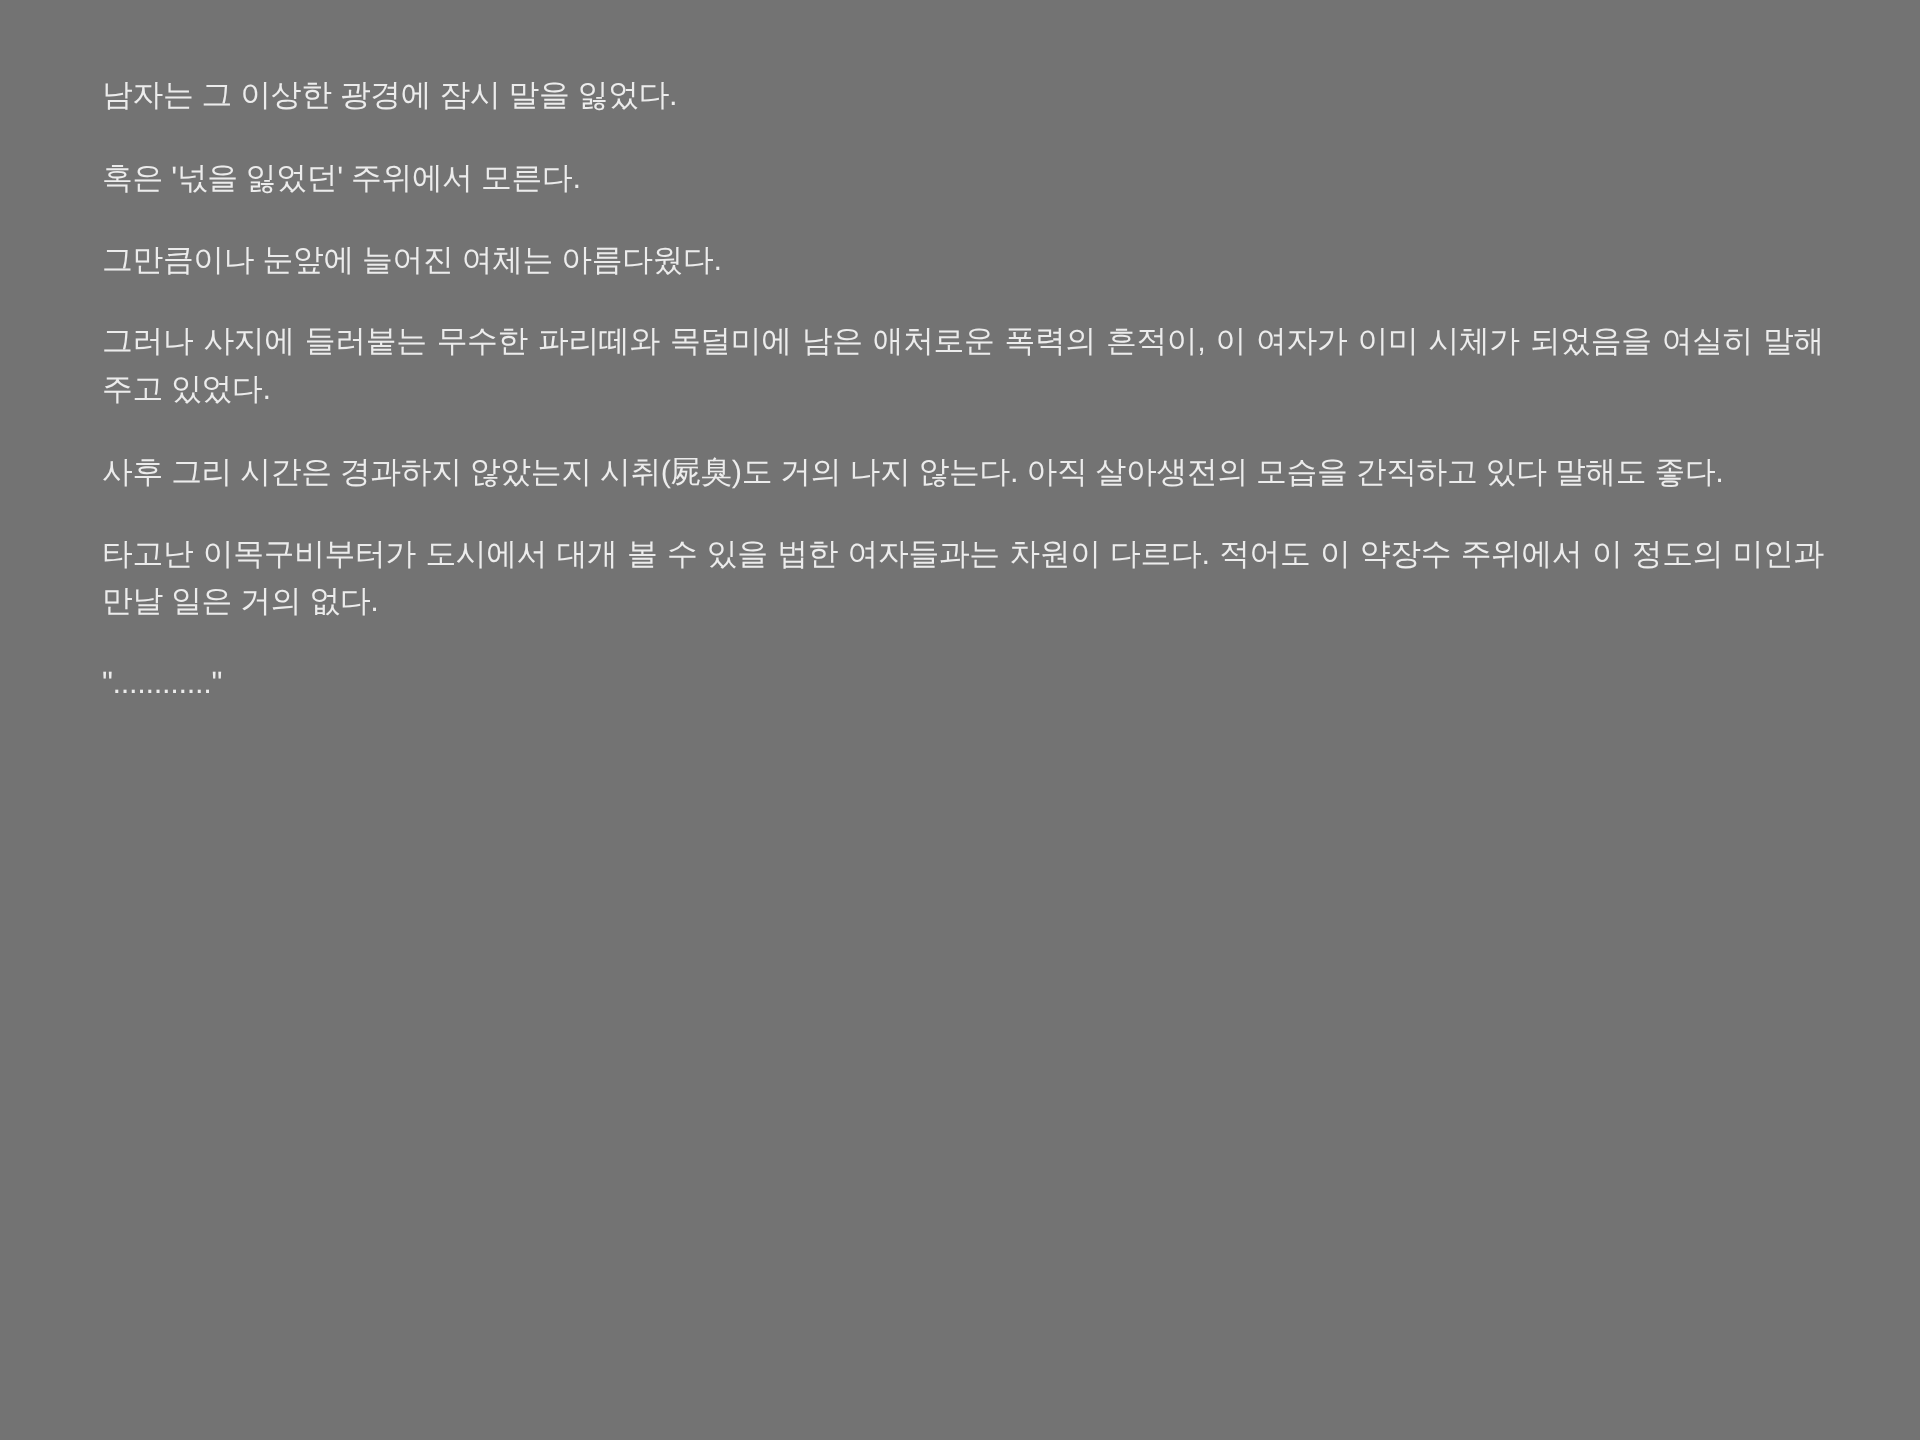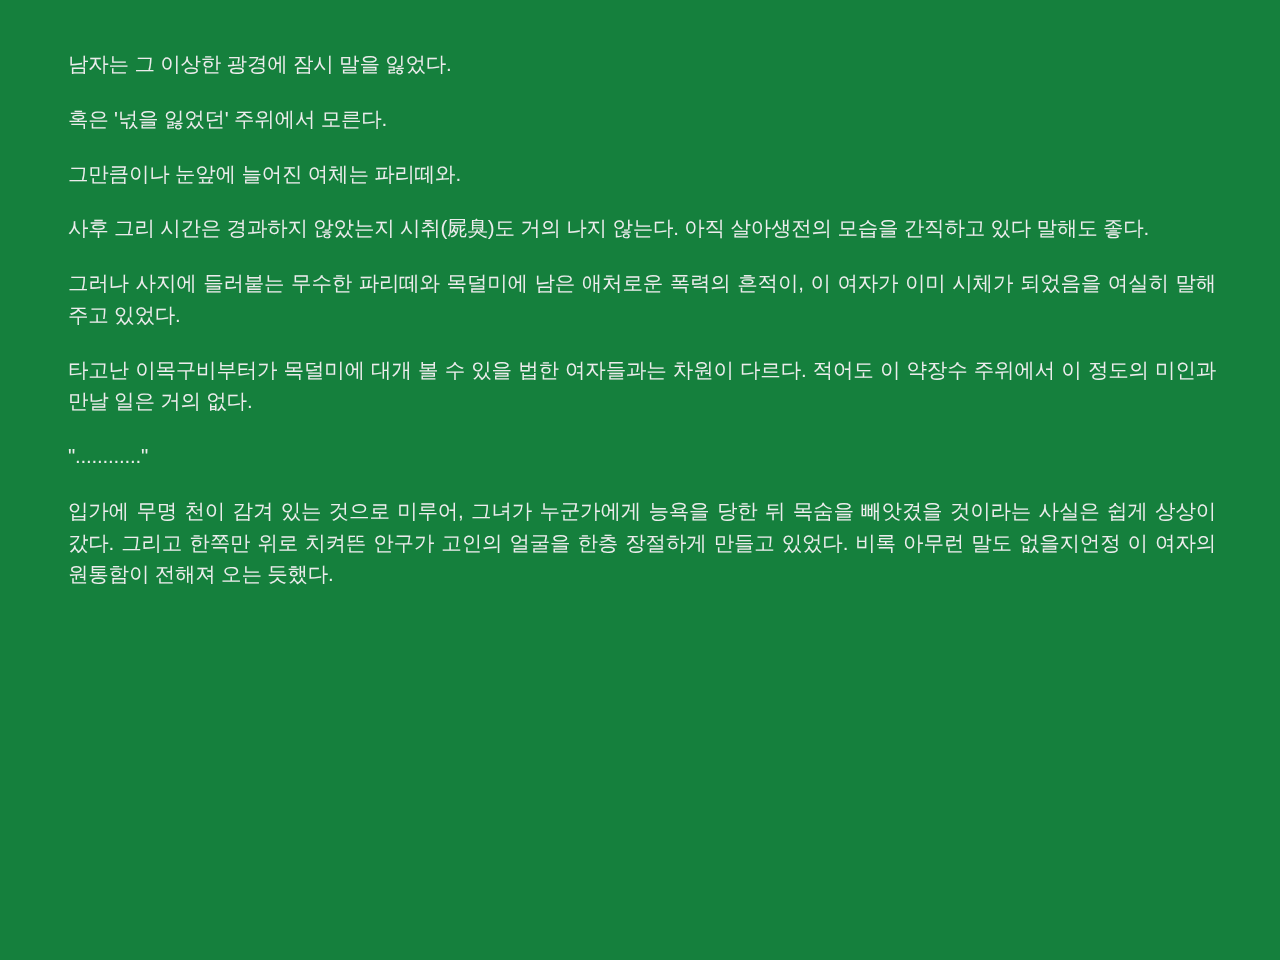--- a/index.html
+++ b/index.html
@@ -12,21 +12,21 @@
     background: #3b3b3b;
     font-family: "Liberation Sans", sans-serif;
     overflow: hidden;
   }
   .page {
     position: relative;
     width: 1280px;
     height: 960px;
     box-sizing: border-box;
     padding: 48px 46px 0 68px;
-    background: #15803d;
+    background: #737373;
   }
   .reader-body {
     display: block;
   }
   .para {
     color: #ececec;
     font-size: 20.5px;
     line-height: 1.55;
     letter-spacing: -0.2px;
     margin: 0 0 23px 0;
@@ -42,20 +42,19 @@
     text-align: left;
   }
 </style>
 </head>
 <body>
 
 <div class="page">
   <div class="reader-body">
     <p class="para short">남자는 그 이상한 광경에 잠시 말을 잃었다.</p>
     <p class="para short">혹은 '넋을 잃었던' 주위에서 모른다.</p>
-    <p class="para short">그만큼이나 눈앞에 늘어진 여체는 파리떼와.</p>
+    <p class="para short">그만큼이나 눈앞에 늘어진 여체는 아름다웠다.</p>
+    <p class="para">그러나 사지에 들러붙는 무수한 파리떼와 목덜미에 남은 애처로운 폭력의 흔적이, 이 여자가 이미 시체가 되었음을 여실히 말해 주고 있었다.</p>
     <p class="para">사후 그리 시간은 경과하지 않았는지 시취(屍臭)도 거의 나지 않는다. 아직 살아생전의 모습을 간직하고 있다 말해도 좋다.</p>
-    <p class="para">그러나 사지에 들러붙는 무수한 파리떼와 목덜미에 남은 애처로운 폭력의 흔적이, 이 여자가 이미 시체가 되었음을 여실히 말해 주고 있었다.</p>
-    <p class="para">타고난 이목구비부터가 목덜미에 대개 볼 수 있을 법한 여자들과는 차원이 다르다. 적어도 이 약장수 주위에서 이 정도의 미인과 만날 일은 거의 없다.</p>
+    <p class="para">타고난 이목구비부터가 도시에서 대개 볼 수 있을 법한 여자들과는 차원이 다르다. 적어도 이 약장수 주위에서 이 정도의 미인과 만날 일은 거의 없다.</p>
     <p class="para short">"............"</p>
-    <p class="para">입가에 무명 천이 감겨 있는 것으로 미루어, 그녀가 누군가에게 능욕을 당한 뒤 목숨을 빼앗겼을 것이라는 사실은 쉽게 상상이 갔다. 그리고 한쪽만 위로 치켜뜬 안구가 고인의 얼굴을 한층 장절하게 만들고 있었다. 비록 아무런 말도 없을지언정 이 여자의 원통함이 전해져 오는 듯했다.</p>
   </div>
 </div>
 
 </body></html>

